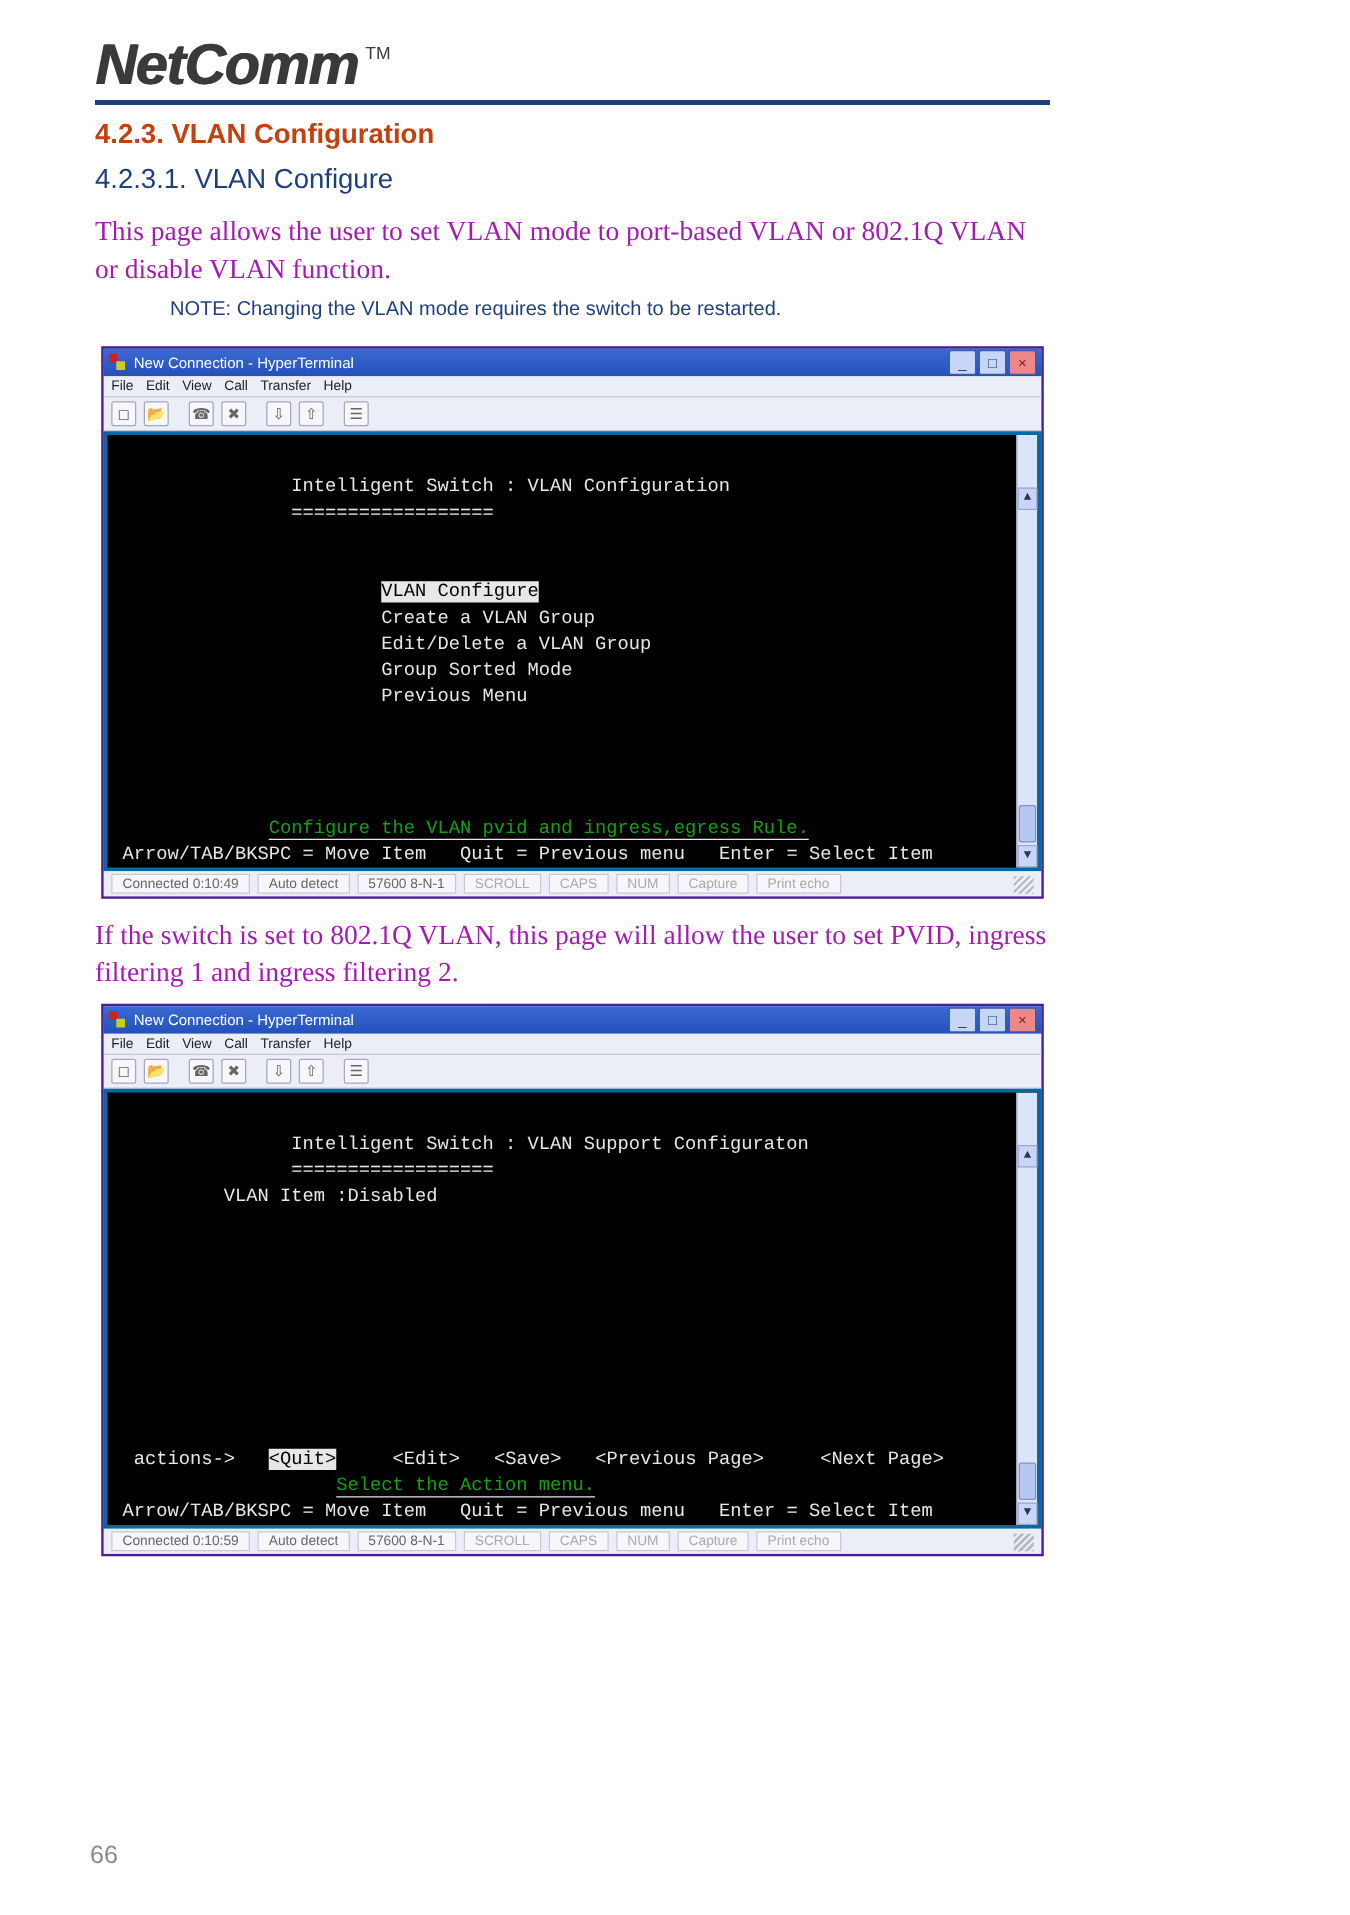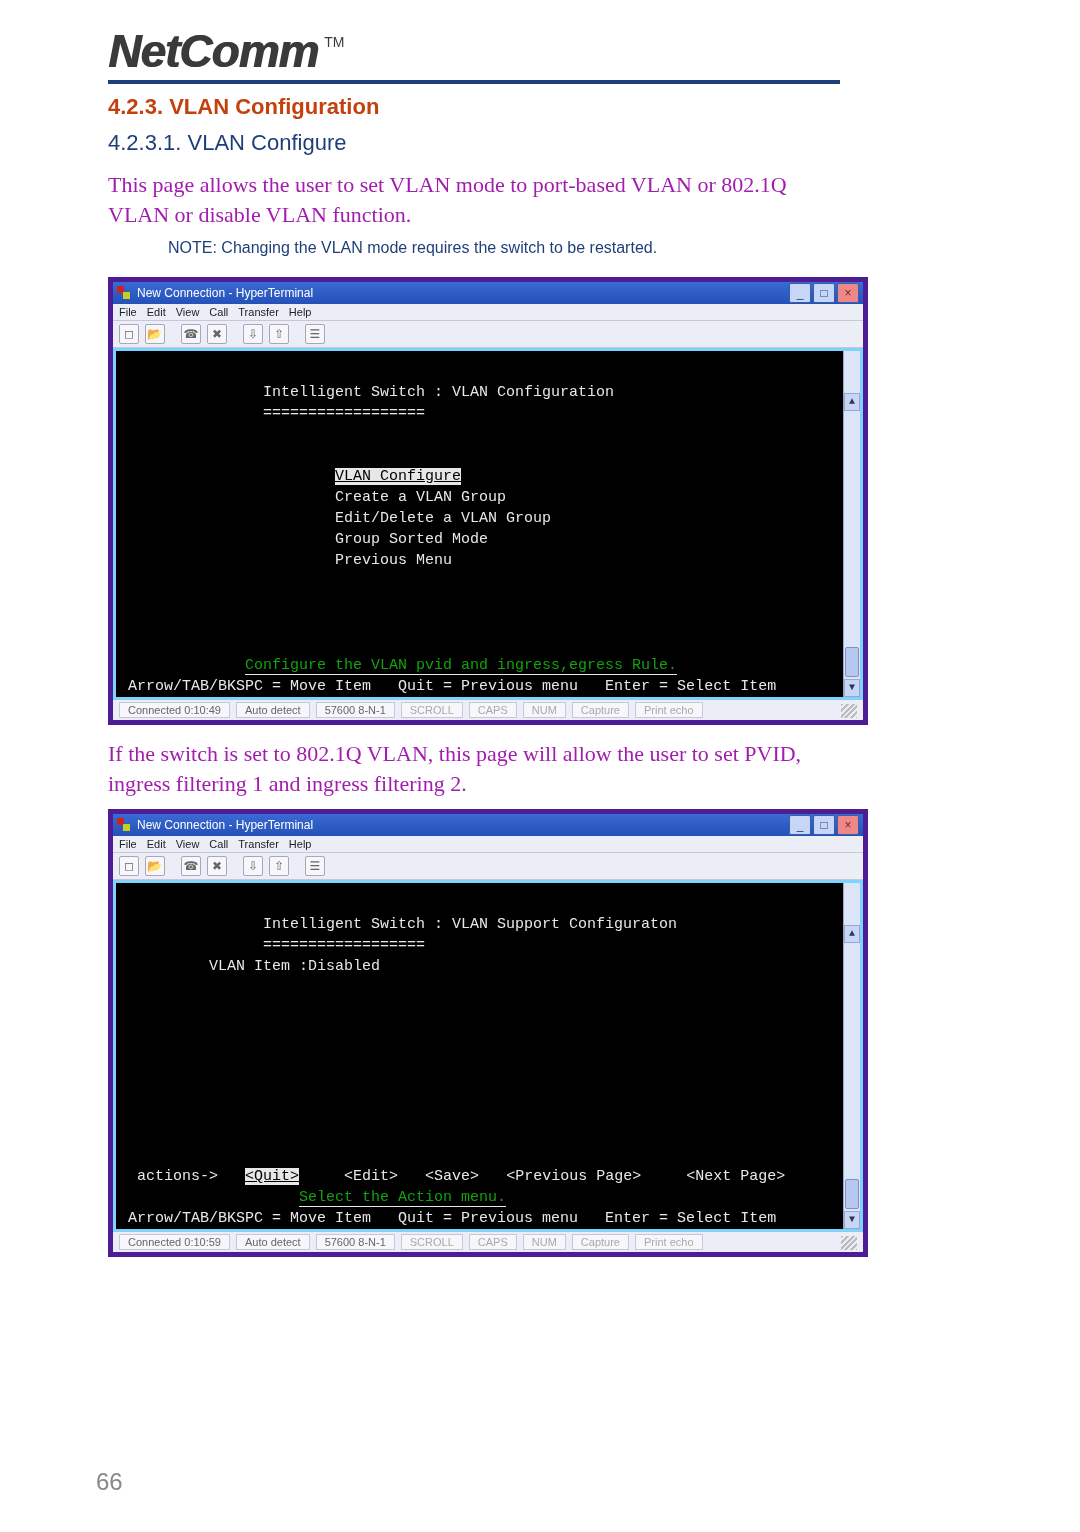--- a/index.html
+++ b/index.html
@@ -4,21 +4,21 @@
 <style>
   body {
     margin: 0;
     padding: 0;
     font-family: "Times New Roman", serif;
     background: #fff;
     width: 1080px;
   }
   .page {
     box-sizing: border-box;
-    padding: 28px 72px 50px 108px;
+    padding: 28px 72px 50px 76px;
     width: 912px;
     position: relative;
     min-height: 1532px;
   }
   .logo-row {
     display: flex;
     align-items: flex-start;
     gap: 6px;
   }
   .logo {
@@ -67,21 +67,21 @@
     color: #1f3f7a;
     font-family: Arial, Helvetica, sans-serif;
     font-size: 16px;
     margin: 8px 0 20px 60px;
   }
 
   
   .termwin {
     width: 750px;
     margin: 0 auto 14px auto;
-    border: 5px solid #4c1d95;
+    border: 2px solid #4c1d95;
     background: #d6dff7;
     user-select: none;
   }
   .titlebar {
     display: flex;
     align-items: center;
     justify-content: space-between;
     height: 22px;
     background: linear-gradient(#3a6ad4, #2451b8);
     color: #fff;
@@ -141,22 +141,21 @@
     border-radius:2px;
     display:flex; align-items:center; justify-content:center;
     font-family: Arial; font-size:12px;
     color:#666;
     background:#f6f6fb;
   }
   .tbicon.sep { border:0; background:transparent; width:4px; padding:0; }
 
   .terminal-body-wrap {
     padding: 3px;
-    background:#7dd3fc;
-    text-decoration:underline;
+    background:#0369a1;
   }
   .terminal-body {
     background:#000;
     color:#e7e7e7;
     font-family: "Lucida Console", "Courier New", monospace;
     font-size: 15px;
     line-height: 1.4;
     height: 330px;
     padding: 10px 12px 6px 12px;
     position:relative;
@@ -206,21 +205,21 @@
   }
 
   .footer {
     position:absolute;
     left:72px; right:72px; bottom:36px;
     display:flex; justify-content:space-between;
     align-items:flex-end;
     font-family: Arial, Helvetica, sans-serif;
     color:#888;
   }
-  .footer .page-num { font-size:24px;margin-left:24px; }
+  .footer .page-num { font-size:20px; }
   .footer .doc { text-align:right; font-size:20px; line-height:1.35; }
 </style>
 </head>
 <body>
 
 <div class="page">
 
   <div class="logo-row">
     <span class="logo">NetComm</span>
     <span class="tm">TM</span>

